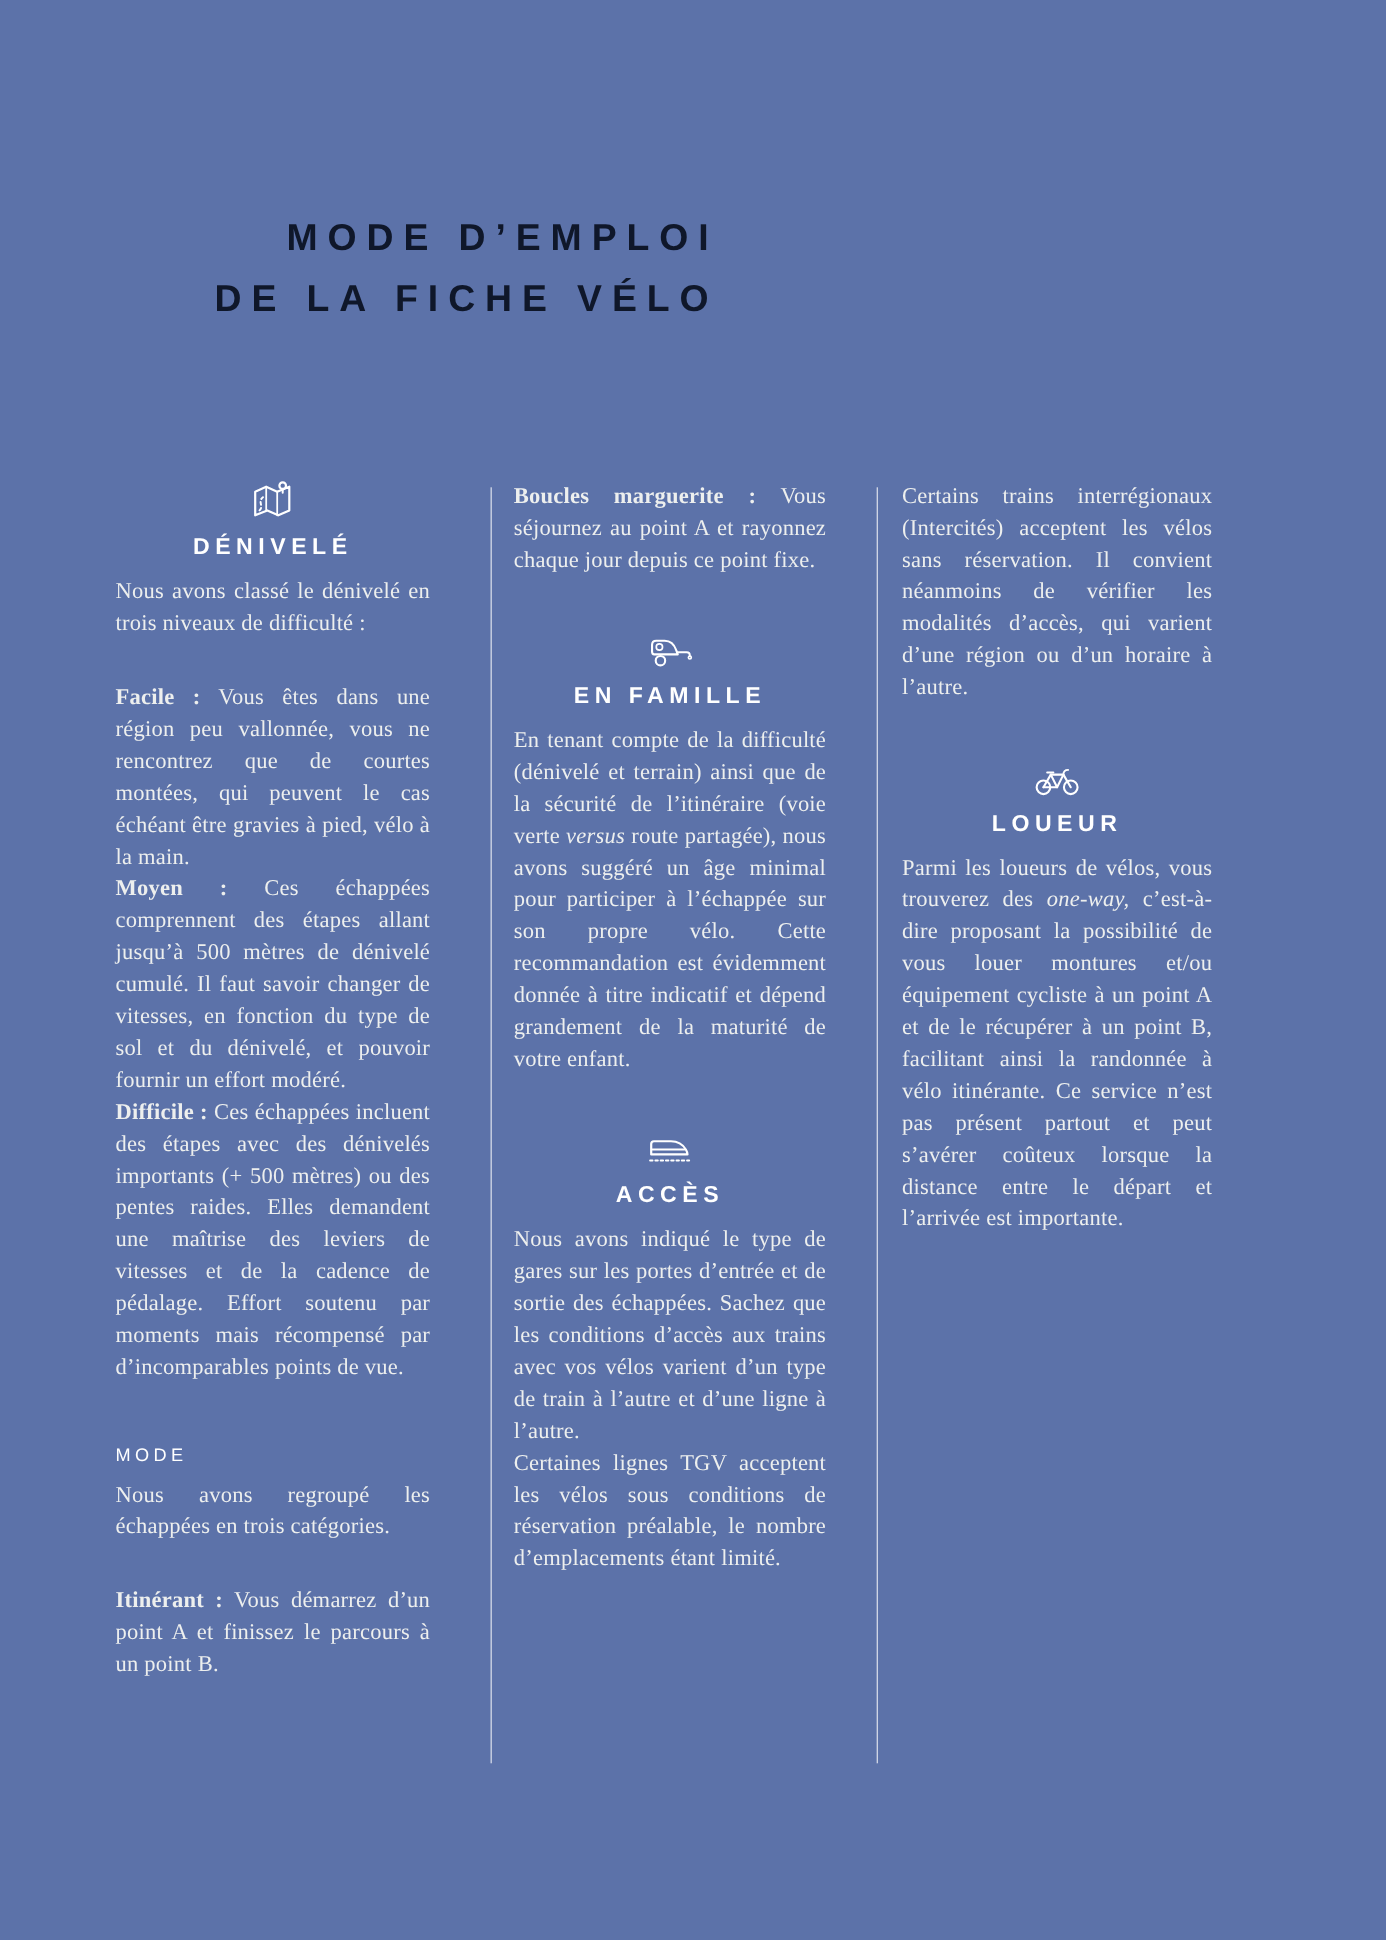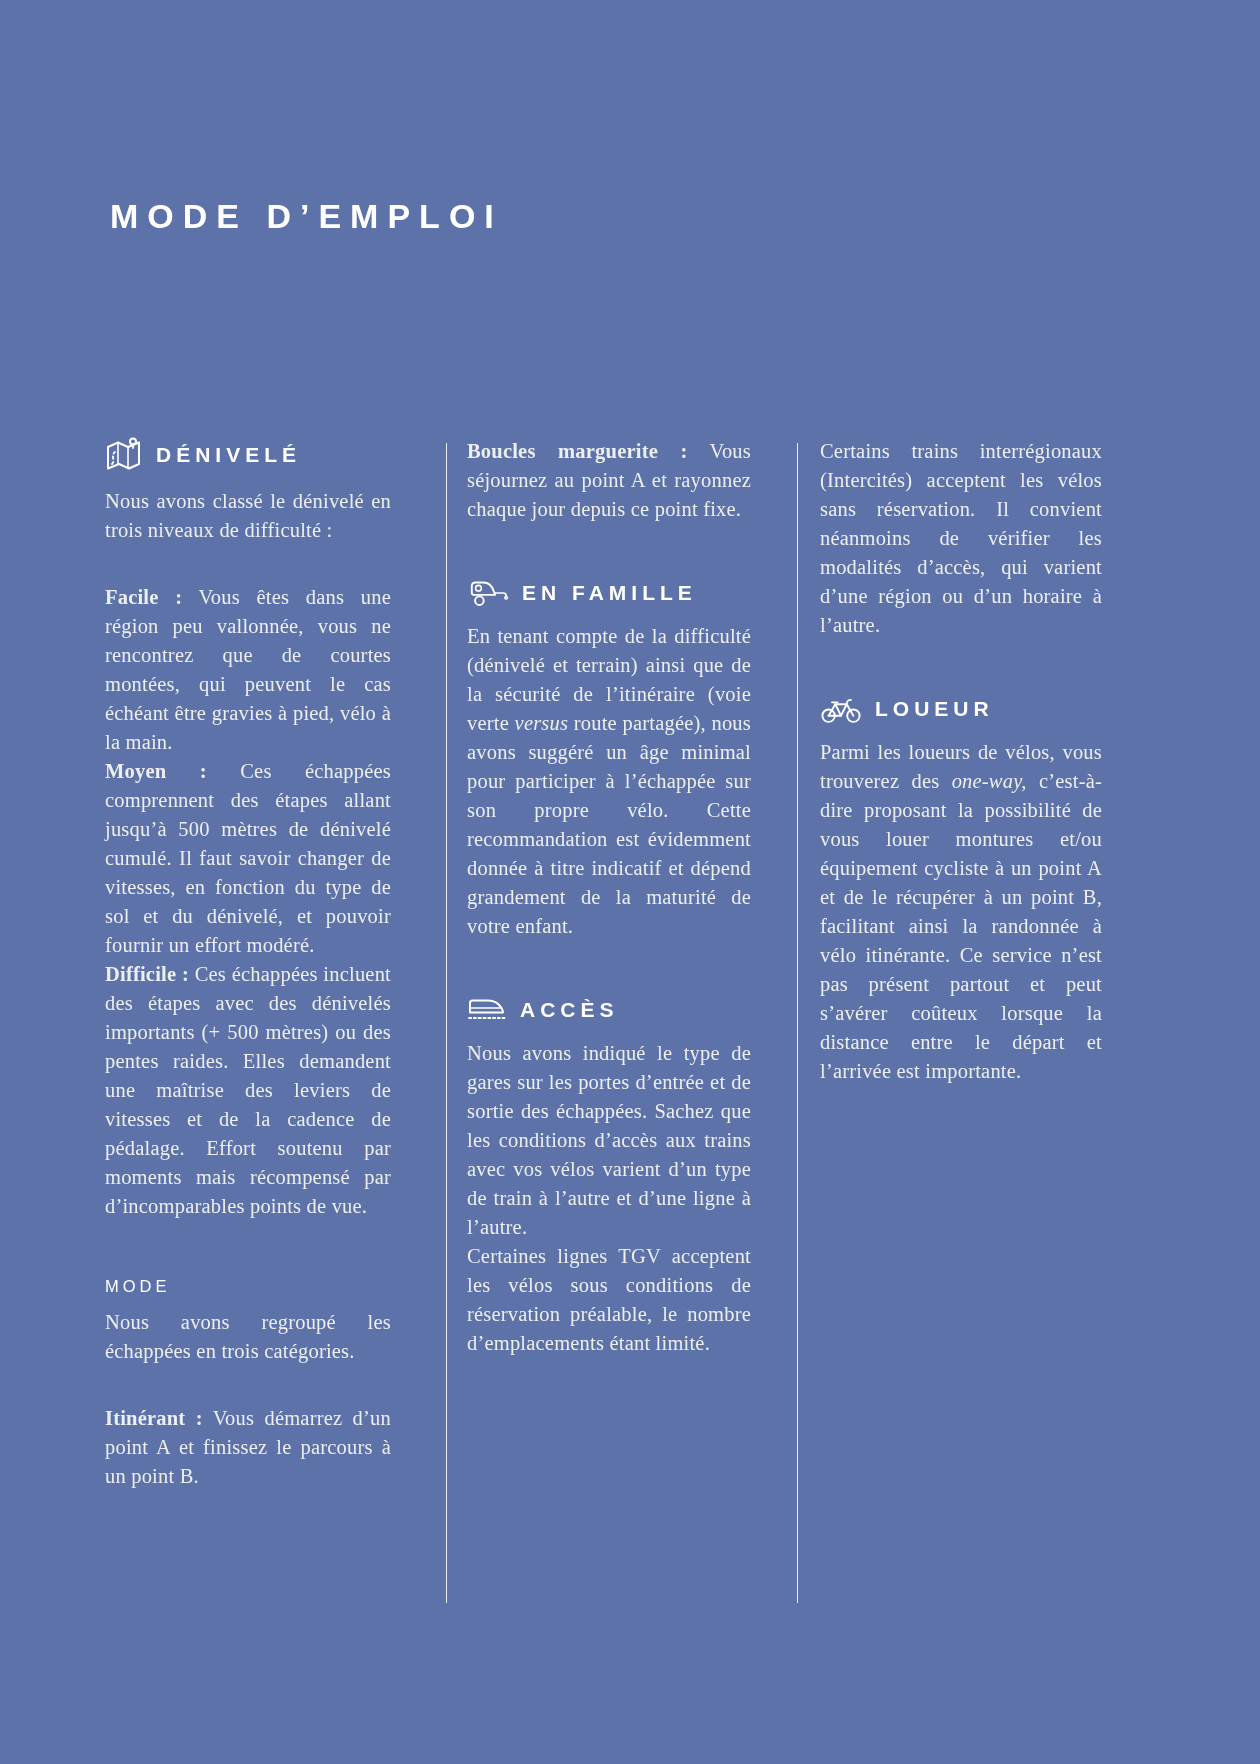--- a/index.html
+++ b/index.html
@@ -5,21 +5,21 @@
   html,body{margin:0;padding:0;}
   body{
     width:1260px;height:1764px;
     background:#5c72a9;
     position:relative;
     font-family:"Liberation Serif", serif;
     overflow:hidden;
   }
   .title{
     position:absolute;left:110px;top:188px;
-    color:#ffffff;
+    color:#0f172a;
     font-family:"Liberation Sans", sans-serif;
     font-weight:700;
     font-size:34px;
     letter-spacing:9px;
     line-height:56px;
     white-space:nowrap;
     text-align:right;
   }
   .title .line2{margin-left:85px;}
   .col{
@@ -46,38 +46,40 @@
   b{font-weight:700;}
   .section-heading{
     display:flex;align-items:center;gap:13px;
     margin:54px 0 14px 0;
     color:#ffffff;
     font-family:"Liberation Sans", sans-serif;
     font-weight:700;
     font-size:21px;
     letter-spacing:5px;
     white-space:nowrap;
+    flex-direction:column;
   }
   .section-heading.first{margin-top:0;}
   .sub-heading{
     margin:56px 0 12px 0;
     color:#ffffff;
     font-family:"Liberation Sans", sans-serif;
     font-weight:400;
     font-size:16.5px;
     letter-spacing:4px;
   }
   .icon{display:inline-flex;flex:0 0 auto;}
   .icon svg{stroke:#ffffff;fill:none;stroke-width:2;stroke-linecap:round;stroke-linejoin:round;}
 </style>
 </head>
 <body>
 
 <div class="title">
   <div>MODE D’EMPLOI</div>
+  <div class="line2">DE LA FICHE VÉLO</div>
 </div>
 
 <div class="vrule vrule-1"></div>
 <div class="vrule vrule-2"></div>
 
 <div class="col col-1">
   <div class="section-heading first">
     <span class="icon">
       <svg width="38" height="36" viewBox="0 0 38 36">
         <path d="M3 10 L13 5.5 L23 10 L34 5.5 V27 L24 31.5 L14 27 L3 31.5 Z"></path>

